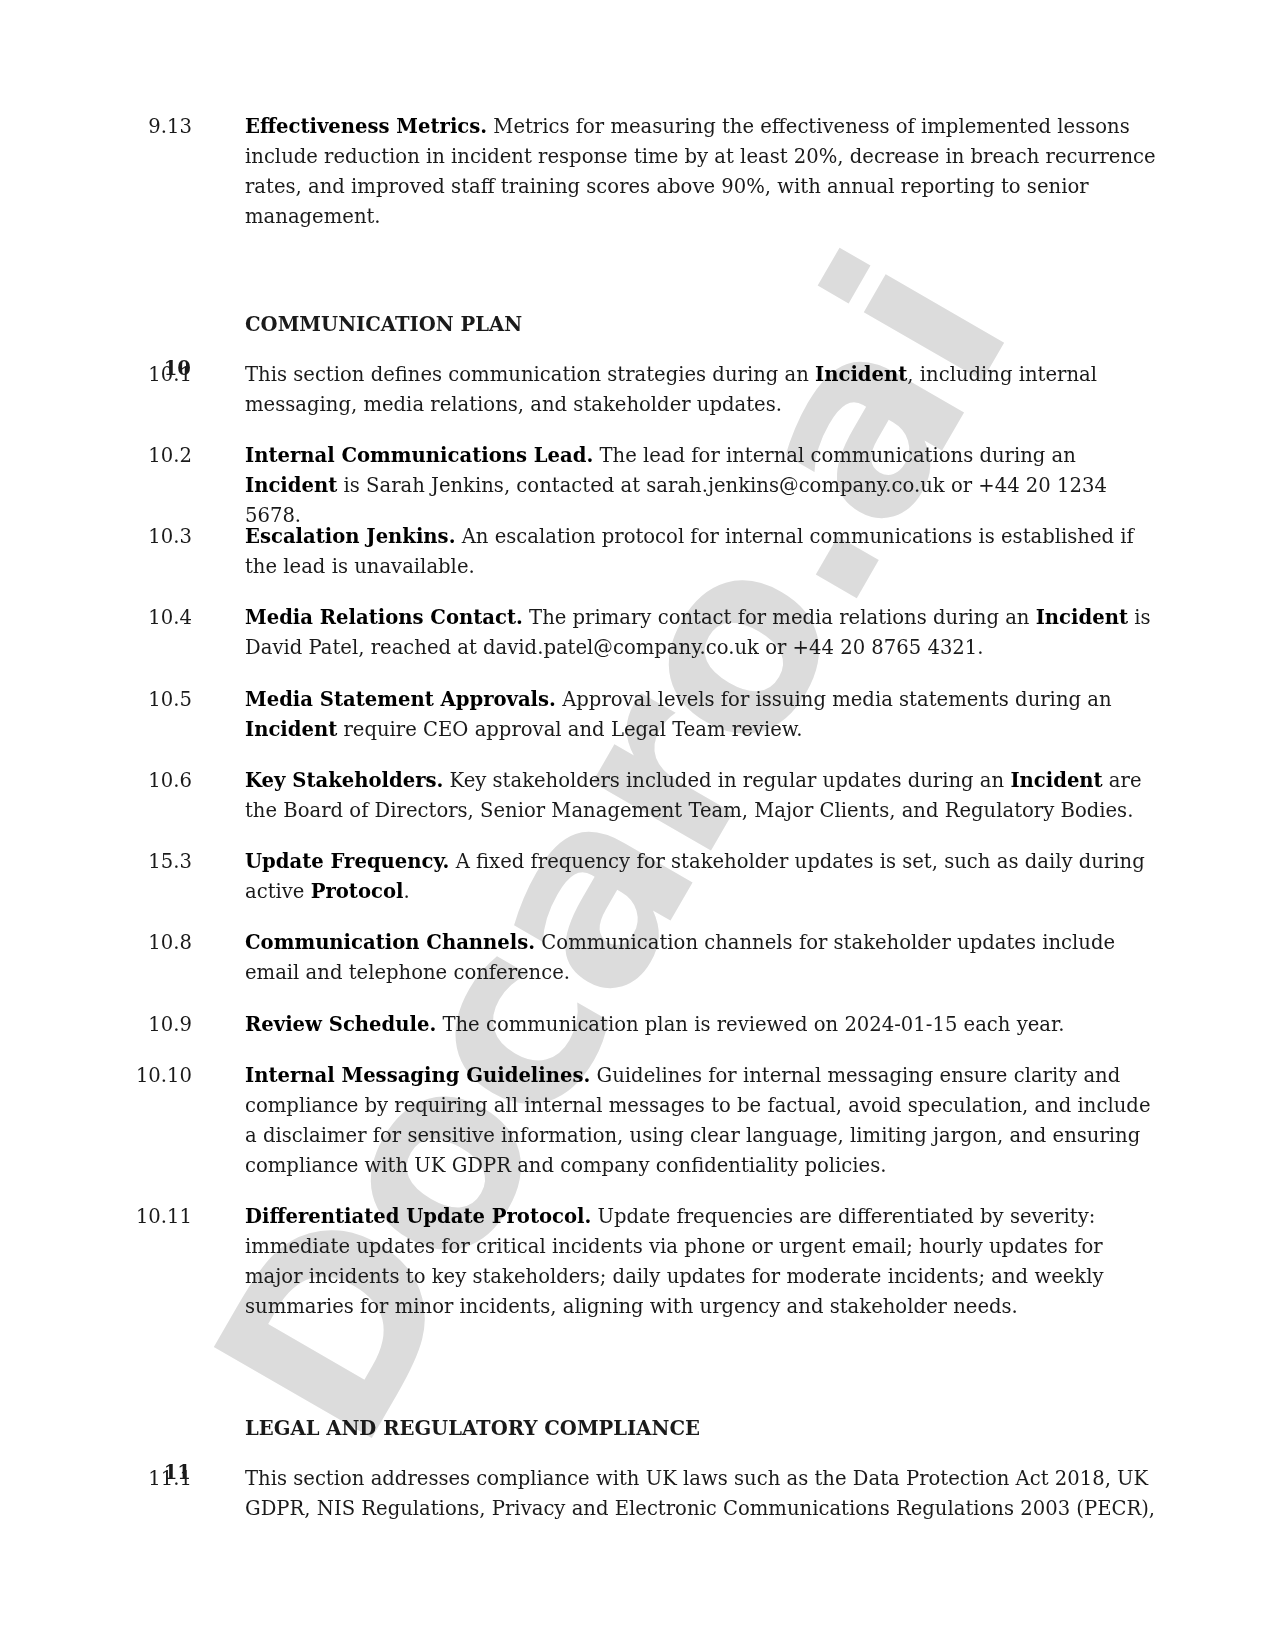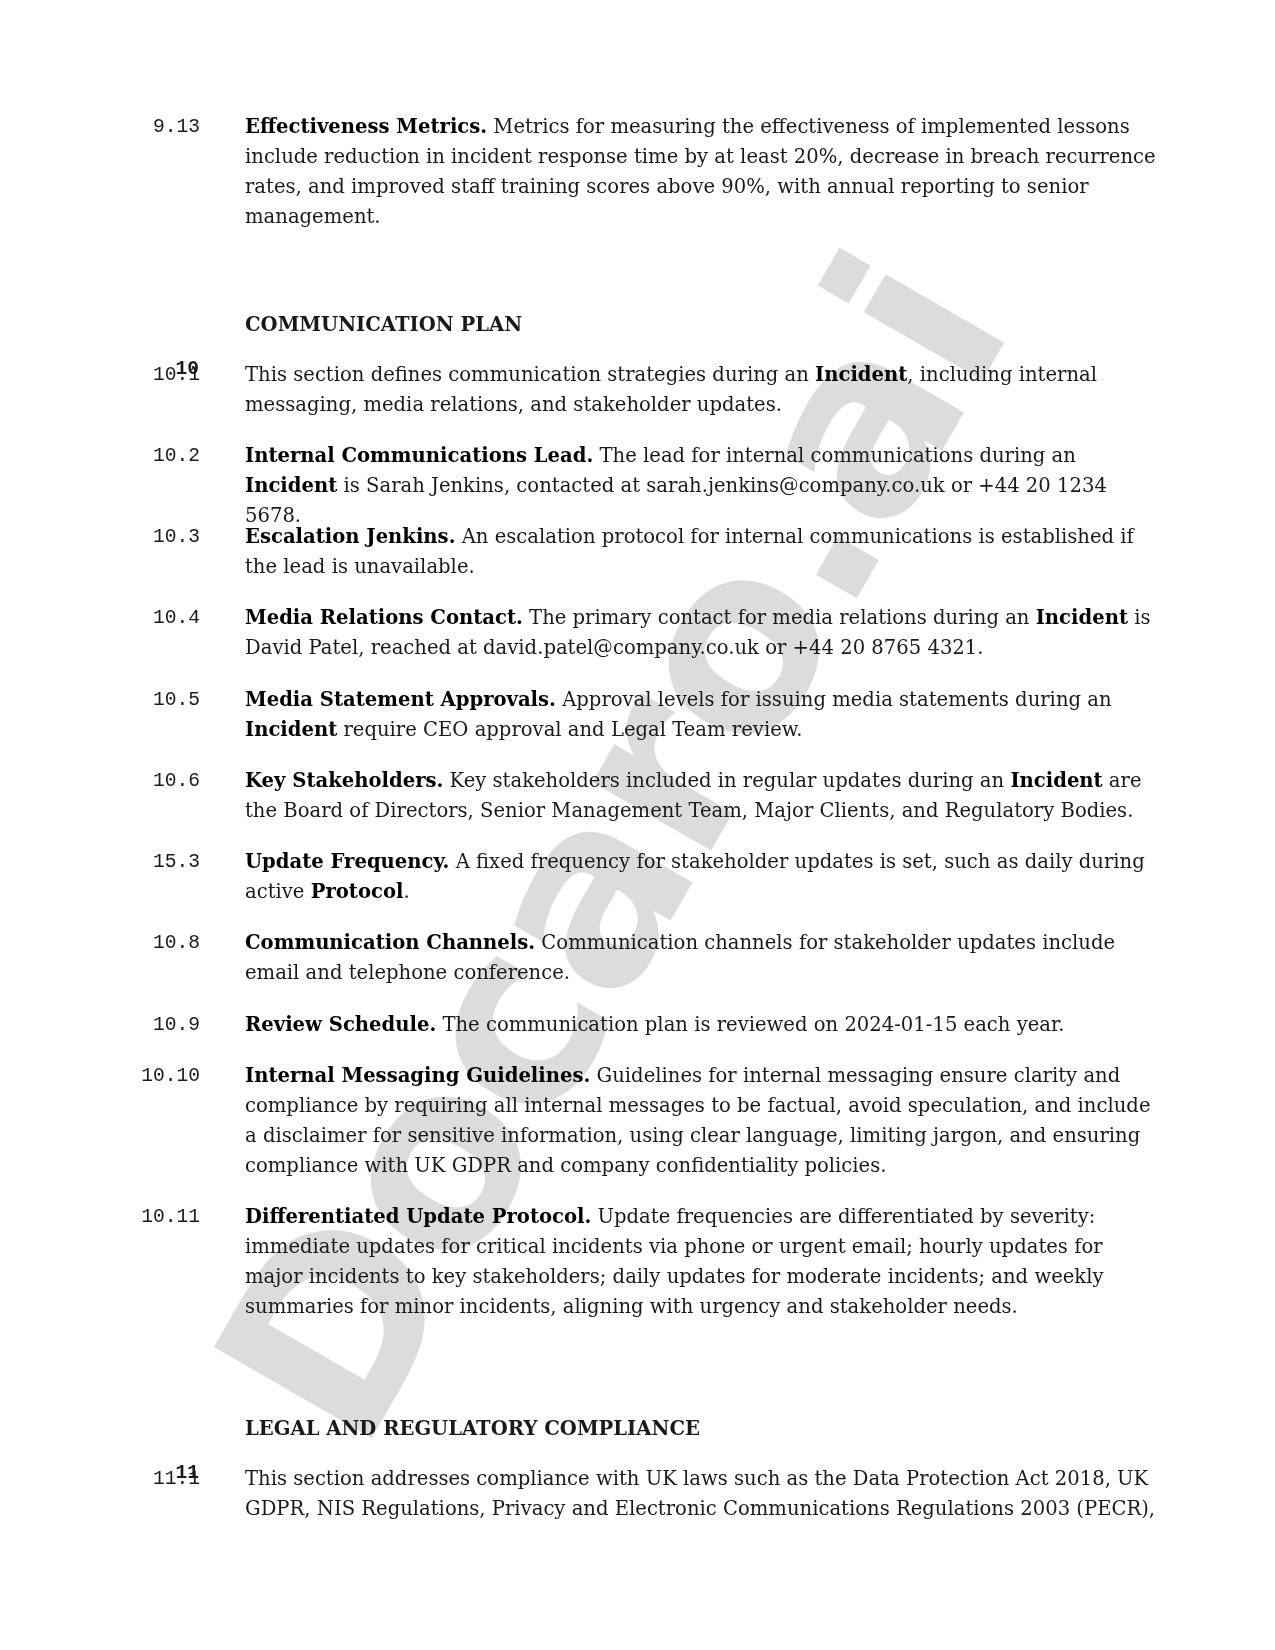--- a/index.html
+++ b/index.html
@@ -8,21 +8,21 @@
   .page { position: absolute; left: 0; top: 0; width: 1275px; height: 1650px; }
   .watermark { position: absolute; left: 0; top: 0; width: 1275px; height: 1650px;
                pointer-events: none; z-index: 0; }
   .watermark span { position: absolute; left: 612px; top: 850px;
                     transform: translate(-50%, -50%) rotate(-60deg);
                     font-family: "DejaVu Sans", "Liberation Sans", sans-serif;
                     font-weight: bold; font-size: 250px; color: #dcdcdc;
                     white-space: nowrap; letter-spacing: -4px; line-height: 1; }
   .content { position: absolute; left: 0; top: 0; width: 1275px; z-index: 1; }
   .item { position: absolute; left: 0; width: 1275px; font-size: 19.6px; line-height: 30px; }
-  .num { position: absolute; left: 16px; width: 184px; text-align: right; font-family: Liberation Mono, monospace; }
+  .num { position: absolute; left: 8px; width: 184px; text-align: right; }
   .text { position: absolute; left: 207px; width: 920px; margin-left: 38px; }
   .heading .num, .heading .text { font-weight: bold; }
   .heading .num { width: 183px; margin-top: 44px; }
   b { font-weight: bold; color: #000; }
 </style>
 </head>
 <body>
 
 <div class="page">
   <div class="watermark">

